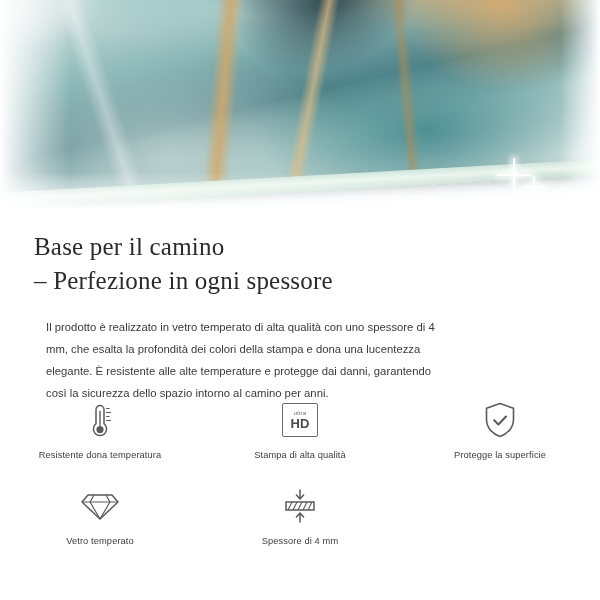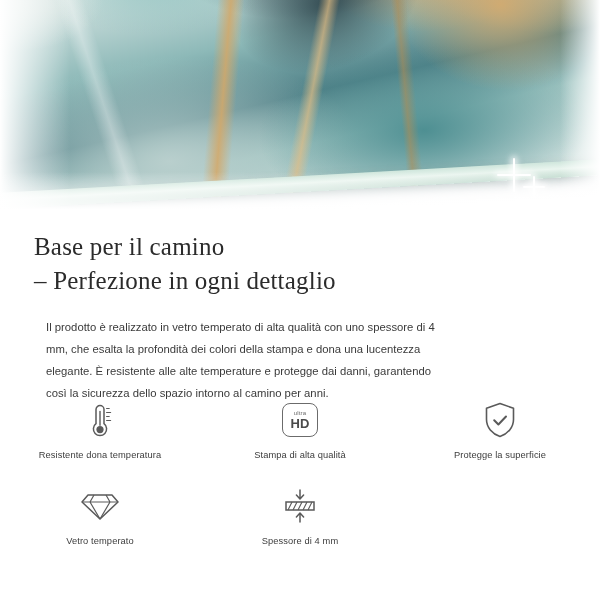--- a/index.html
+++ b/index.html
@@ -215,21 +215,21 @@
     font-size: 9.3px;
     color: #3c3c3c;
     text-align: center;
     letter-spacing: 0.1px;
   }
 
   .hd-box {
     width: 34px;
     height: 32px;
     border: 1.4px solid #6b6b6b;
-    border-radius: 8px;
+    border-radius: 2px;
     display: flex;
     flex-direction: column;
     align-items: center;
     justify-content: center;
     line-height: 1;
   }
   .hd-box .ultra {
     font-size: 6px;
     color: #6b6b6b;
     letter-spacing: 0.2px;
@@ -257,21 +257,21 @@
       <div class="sparkle s2"></div>
       <div class="hero-fade-left"></div>
       <div class="hero-fade-right"></div>
       <div class="hero-fade-bottom"></div>
     </div>
   </div>
 
   <div class="content">
     <h1 class="headline">
       <span>Base per il camino</span>
-      <span class="line2">– Perfezione in ogni dettaglio</span>
+      <span class="line2">– Perfezione in ogni spessore</span>
     </h1>
     <div class="body-copy">
       <p>Il prodotto è realizzato in vetro temperato di alta qualità con uno spessore di 4 mm, che esalta la profondità dei colori della stampa e dona una lucentezza elegante. È resistente alle alte temperature e protegge dai danni, garantendo così la sicurezza dello spazio intorno al camino per anni.</p>
     </div>
   </div>
 
   <div class="features">
 
     <div class="feature">
       <div class="feature-icon">

